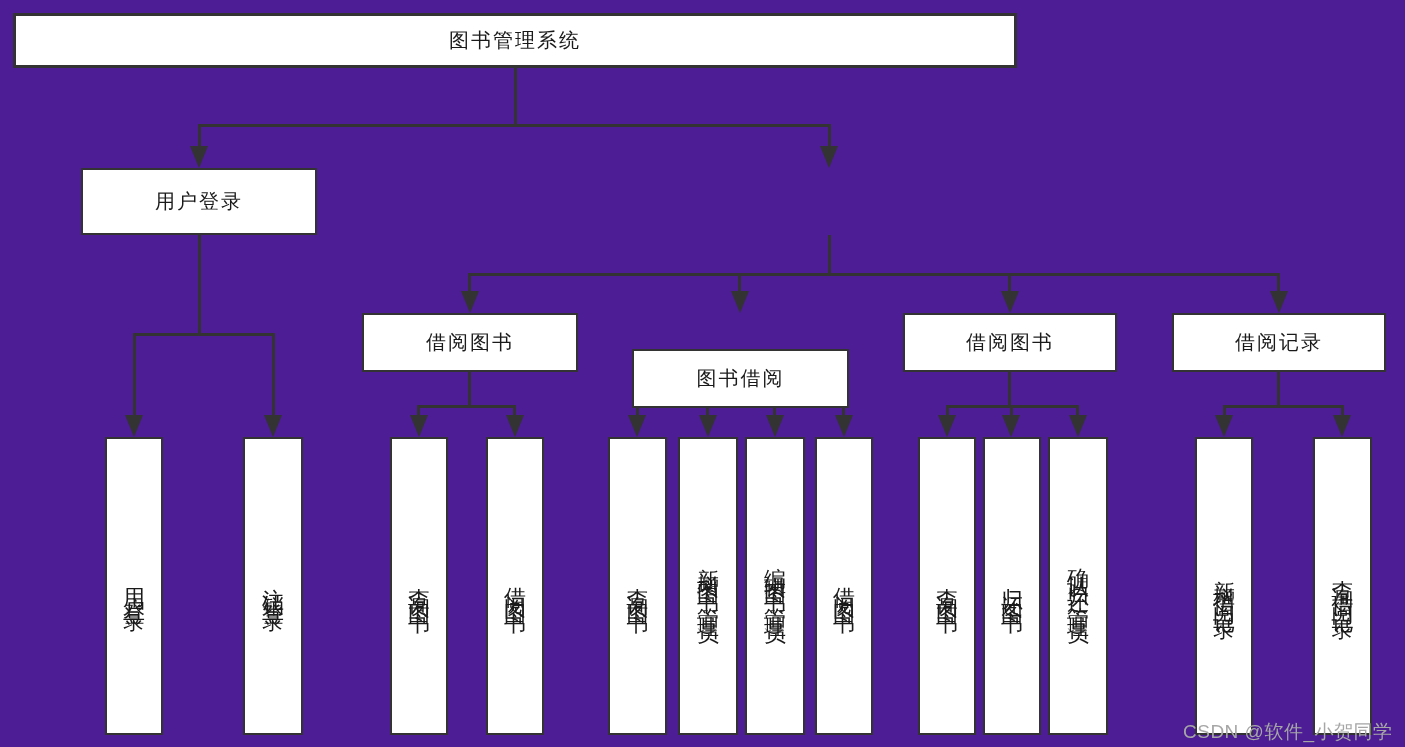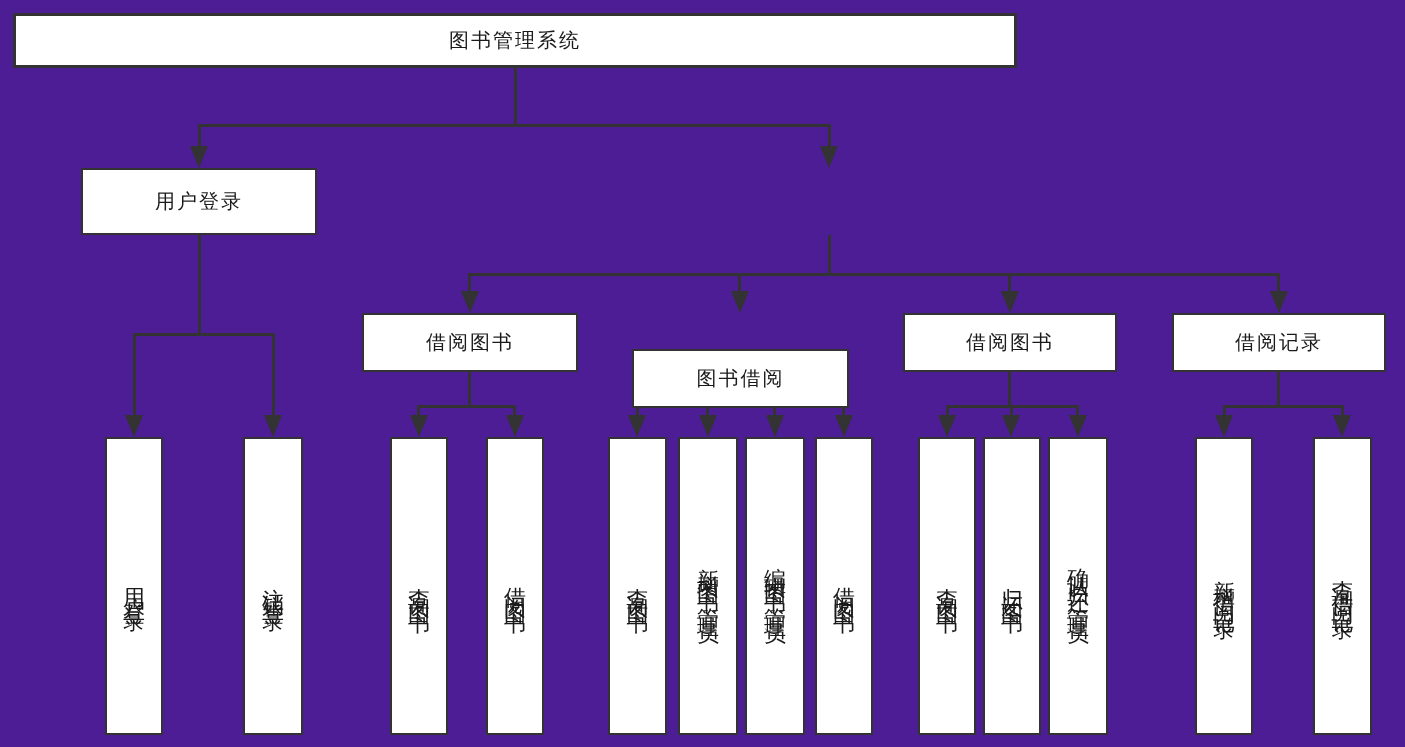--- a/index.html
+++ b/index.html
@@ -178,14 +178,15 @@
   <div class="vline" style="left:1076px; top:405px; height:16px;"></div>
   <div class="arrow" style="left:1069px; top:415px;"></div>
 
   <div class="vline" style="left:1277px; top:372px; height:36px;"></div>
   <div class="hline" style="left:1223px; top:405px; width:120px;"></div>
   <div class="vline" style="left:1223px; top:405px; height:16px;"></div>
   <div class="arrow" style="left:1215px; top:415px;"></div>
   <div class="vline" style="left:1341px; top:405px; height:16px;"></div>
   <div class="arrow" style="left:1333px; top:415px;"></div>
 
+  <div class="watermark">CSDN @软件_小贺同学</div>
 
 </div>
 
 </body></html>

